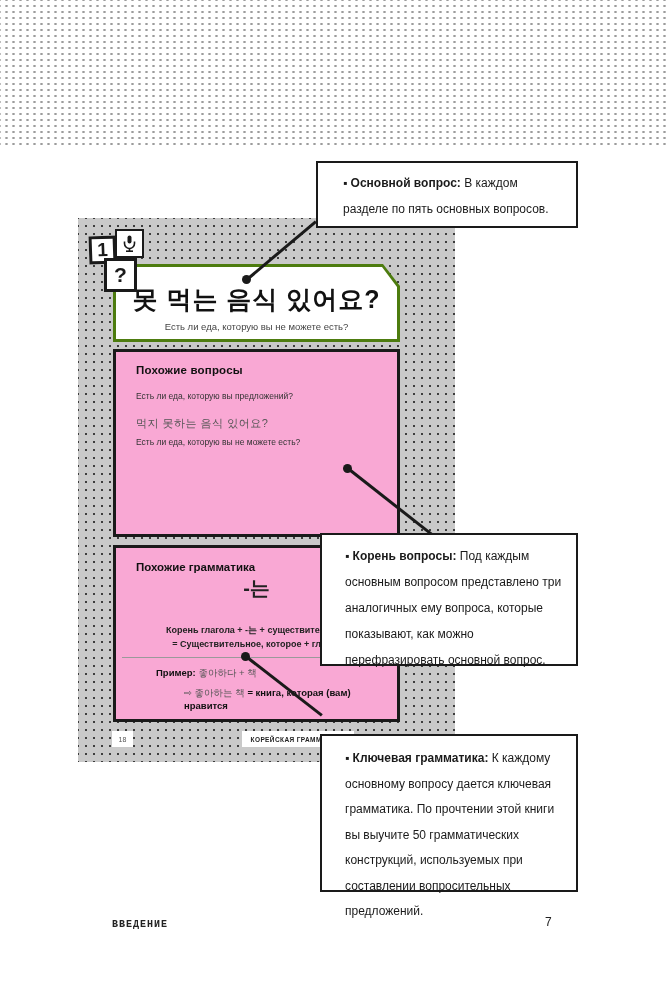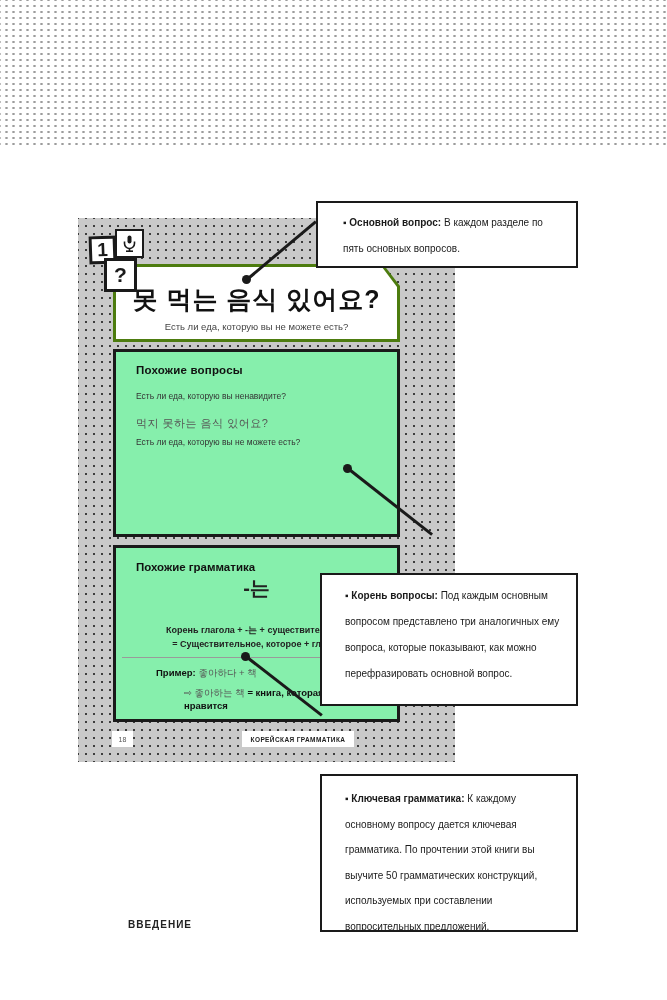--- a/index.html
+++ b/index.html
@@ -19,21 +19,21 @@
   }
   
   .gray-panel {
     position:absolute; left:78px; top:218px; width:377px; height:544px;
     background-color:#c9c9c9;
     background-image: radial-gradient(circle, #3d3d3d 0 1.15px, transparent 1.45px);
     background-size:8px 8px; background-position:4px 4px;
     z-index:1;
   }
   
-  .page-box { position:absolute; background:#86efac; border:3px solid #1a1a1a; z-index:2; }
+  .page-box { position:absolute; background:#f9a8d4; border:3px solid #1a1a1a; z-index:2; }
   .header-outer {
     position:absolute; left:113px; top:264px; width:287px; height:78px;
     background:#4d7c0f; z-index:2;
     clip-path: polygon(0 0, calc(100% - 17px) 0, 100% 22px, 100% 100%, 0 100%);
   }
   .header-inner {
     position:absolute; inset:3px; background:#fff;
     clip-path: polygon(0 0, calc(100% - 15px) 0, 100% 20px, 100% 100%, 0 100%);
   }
   .kr-title { font-size:25px; font-weight:bold; letter-spacing:1px; text-align:center; margin-top:16px; color:#111; }
@@ -62,59 +62,59 @@
   .badge-mic { left:115px; top:229px; width:29px; height:29px; border-width:2px; }
   .badge-q   { left:104px; top:258px; width:33px; height:34px; font-size:21px; }
 
   
   .mini-badge { position:absolute; background:#fff; z-index:2; display:flex; align-items:center; padding:0 5px; height:16px; }
   .mini-pagenum { left:112px; top:731px; width:21px; justify-content:center; font-size:7px; color:#555; }
   .mini-chapter { left:242px; top:731px; width:112px; justify-content:center; font-size:6.5px; font-weight:bold; letter-spacing:0.4px; color:#222; }
 
   
   .callout { position:absolute; background:#fff; border:2px solid #1a1a1a; z-index:5;
-             font-size:10px; line-height:26px; color:#1a1a1a;margin-top:40px; }
+             font-size:12px; line-height:26px; color:#1a1a1a; }
   .callout b { font-weight:bold; }
   .callout-1 { left:316px; top:161px; width:262px; height:67px;  padding:7px 10px 0 25px; }
   .callout-2 { left:320px; top:533px; width:258px; height:133px; padding:8px 10px 0 23px; line-height:26px; }
   .callout-3 { left:320px; top:734px; width:258px; height:158px; padding:10px 10px 0 23px; line-height:25.5px; }
 
   
   .conn-line { position:absolute; height:3px; background:#1a1a1a; transform-origin:0 50%; z-index:4; }
   .conn-dot  { position:absolute; width:9px; height:9px; border-radius:50%; background:#1a1a1a; z-index:4; }
   .line-1 { left:247px; top:278px; width:90px;  transform:rotate(-40.1deg); }
   .dot-1  { left:242px; top:275px; }
   .line-2 { left:348px; top:467px; width:107px; transform:rotate(38.2deg); }
   .dot-2  { left:343px; top:464px; }
   .line-3 { left:246px; top:655px; width:96px;  transform:rotate(37.8deg); }
   .dot-3  { left:241px; top:652px; }
 
   
-  .footer-section { position:absolute; left:128px; top:919px; font-size:10px; font-weight:bold; letter-spacing:1px; color:#222; z-index:1; }
+  .footer-section { position:absolute; left:112px; top:919px; font-size:10px; font-weight:bold; letter-spacing:1px; color:#222; z-index:1;font-family:Liberation Mono, monospace; }
   .footer-page    { position:absolute; left:545px; top:915px; font-size:12px; color:#222; z-index:1; }
 </style>
 </head>
 <body>
 
 <div id="canvas">
 
   <div class="top-dots"></div>
   <div class="gray-panel"></div>
 
   <div class="header-outer">
     <div class="header-inner">
       <div class="kr-title">못 먹는 음식 있어요?</div>
       <div class="kr-sub">Есть ли еда, которую вы не можете есть?</div>
     </div>
   </div>
 
   <div class="page-box box-similar">
     <div class="sec-head">Похожие вопросы</div>
     <div class="q-item">
-      <div class="q-ru">Есть ли еда, которую вы ненавидите?</div>
+      <div class="q-ru">Есть ли еда, которую вы предложений?</div>
     </div>
     <div class="q-item">
       <div class="q-kr">먹지 못하는 음식 있어요?</div>
       <div class="q-ru">Есть ли еда, которую вы не можете есть?</div>
     </div>
   </div>
 
   <div class="page-box box-grammar">
     <div class="g-head">Похожие грамматика</div>
     <div class="g-point">-는</div>

